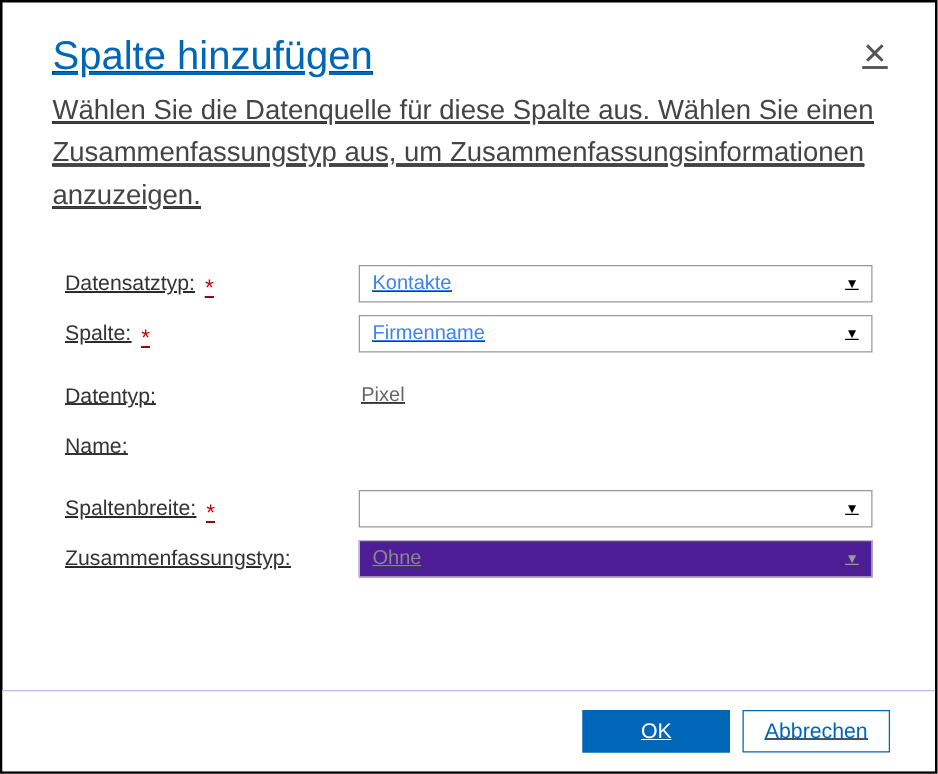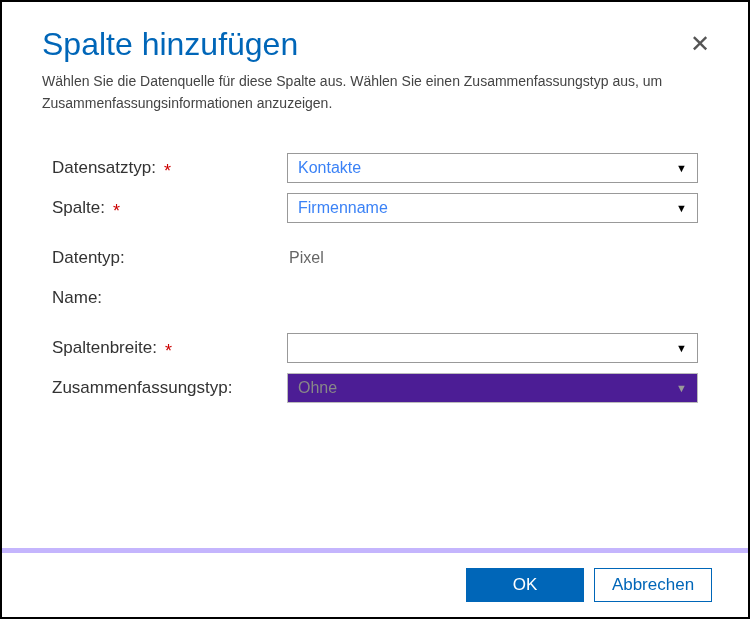--- a/index.html
+++ b/index.html
@@ -1,18 +1,19 @@
 <!DOCTYPE html>
 <html><head>
   <meta charset="utf-8">
   <style>
     * {
       box-sizing: border-box;
       margin: 0;
       padding: 0;
+      text-decoration: underline;
     }
     body {
       font-family: "Segoe UI", Arial, sans-serif;
       background: #fff;
       width: 750px;
       height: 619px;
       overflow: hidden;
     }
     .dialog {
       width: 750px;
@@ -39,21 +40,21 @@
       right: 38px;
       font-size: 24px;
       color: #555;
       background: none;
       border: none;
       cursor: pointer;
       line-height: 1;
       font-weight: 300;
     }
     .description {
-      font-size: 14px;
+      font-size: 22px;
       color: #444;
       line-height: 1.55;
       font-weight: 300;
     }
     .form-body {
       padding: 38px 50px 0 50px;
       flex: 1;
     }
     .form-row {
       display: flex;
@@ -121,21 +122,21 @@
     .select-wrap.disabled .select-caret {
       color: #999;
     }
     .static-value {
       font-size: 16px;
       color: #666;
       font-weight: 300;
       padding-left: 2px;
     }
     .footer {
-      border-top: 5px solid #c4b5fd;
+      border-top: 1px solid #c4b5fd;
       padding: 15px 36px;
       display: flex;
       justify-content: flex-end;
       gap: 10px;
       background: #fff;
     }
     .btn {
       min-width: 118px;
       height: 34px;
       font-size: 17px;

